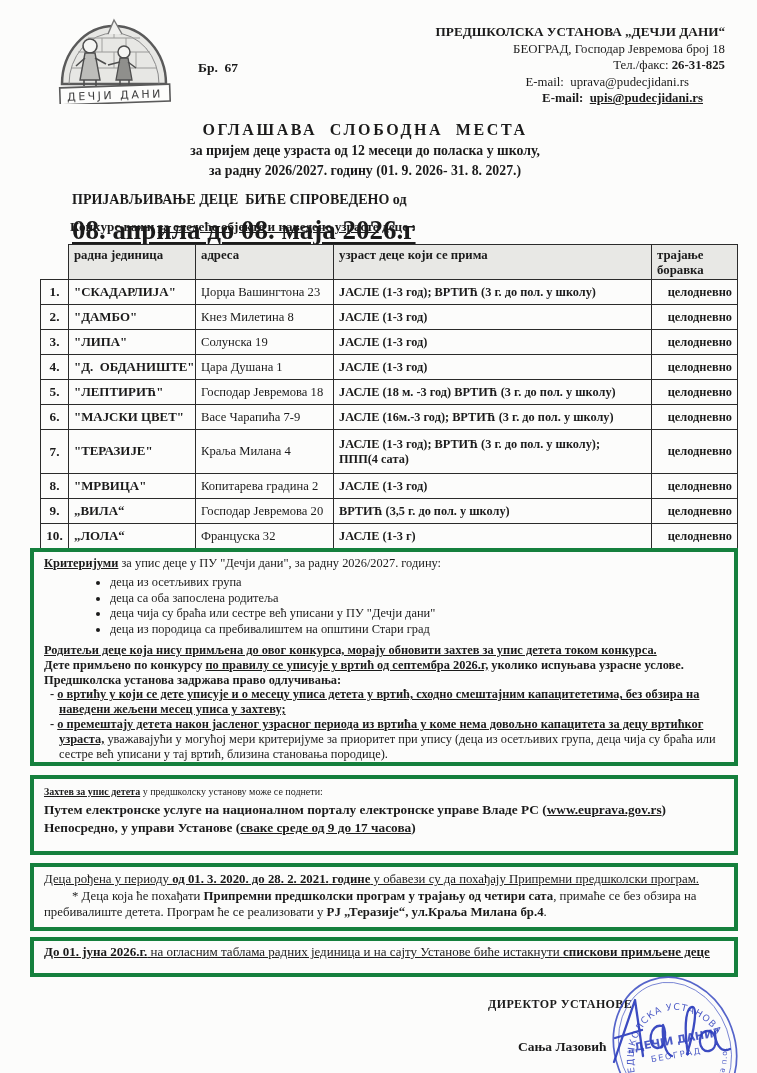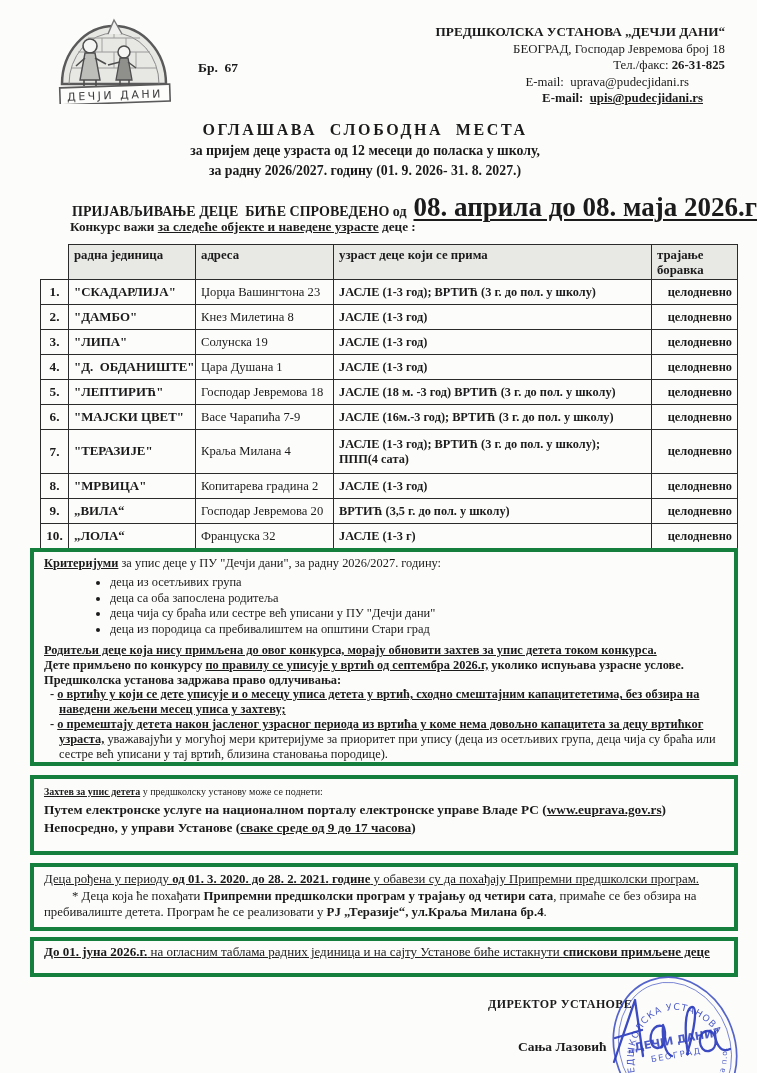--- a/index.html
+++ b/index.html
@@ -16,21 +16,21 @@
   .head-info{position:absolute;left:425px;top:24px;width:300px;text-align:right;line-height:16.5px;font-size:12.8px;}
   .head-info .inst{font-weight:bold;font-size:13.2px;}
   .head-info .mail1{padding-right:36px;}
   .head-info .mail2{padding-right:22px;}
   .head-info .mail2 .val{font-weight:bold;text-decoration:underline;}
   
   .title-block{position:absolute;left:0;top:121px;width:730px;text-align:center;}
   .title-main{font-size:16px;font-weight:bold;letter-spacing:2.6px;word-spacing:6px;}
   .title-sub{font-size:13.8px;font-weight:bold;margin-top:3px;line-height:17px;}
   
-  .announce{position:absolute;left:72px;top:192px;display:flex;align-items:baseline;gap:7px;white-space:pre;}
+  .announce{position:absolute;left:72px;top:192px;display:flex;align-items:baseline;gap:7px;white-space:pre;flex-direction:column;}
   .announce-prefix{font-size:14px;font-weight:bold;}
   .announce-date{font-size:27px;font-weight:bold;text-decoration:underline;text-decoration-thickness:2px;text-underline-offset:3px;}
   .konkurs{position:absolute;left:70px;top:219px;font-size:13.2px;font-weight:bold;white-space:pre;}
   
   table.fac{position:absolute;left:40px;top:244px;border-collapse:collapse;table-layout:fixed;width:697px;border-radius:18px;}
   table.fac td,table.fac th{border:1.3px solid #2b2b2b;padding:1px 5px;vertical-align:middle;overflow:hidden;}
   table.fac th{background:#e8e8e5;font-size:12.8px;text-align:left;vertical-align:top;padding-top:3px;height:27px;}
   table.fac th.numh{border-top:none;border-left:none;background:#fcfcfb;}
   col.c-num{width:28px;}col.c-name{width:127px;}col.c-addr{width:138px;}col.c-age{width:318px;}col.c-dur{width:86px;}
   td.num{font-weight:bold;font-size:13.2px;text-align:center;vertical-align:top;padding-top:2px;}

